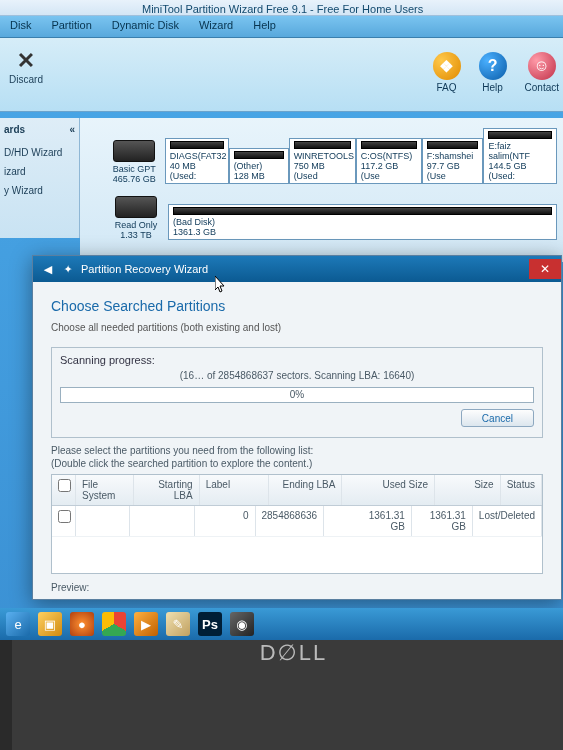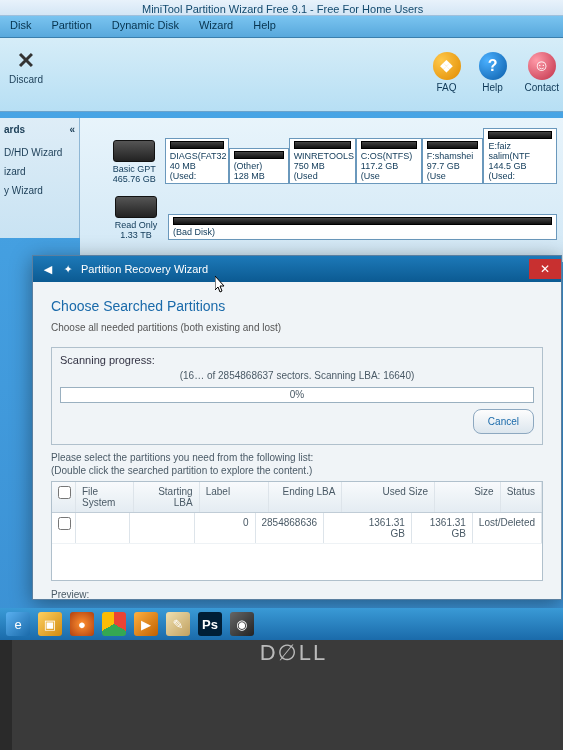--- a/index.html
+++ b/index.html
@@ -117,23 +117,23 @@
   border: 1px solid #b0c0cc; padding: 6px 8px 10px; position: relative;
   margin-bottom: 4px;
 }
 .scan-info { text-align: center; font-size: 10px; color: #4a5a66; margin: 4px 0 6px; }
 .progress {
   height: 16px; border: 1px solid #9ab0c0; background: #fff; position: relative;
   margin-bottom: 6px;
 }
 .progress .pct { position: absolute; width: 100%; text-align: center; font-size: 10px; top: 1px; color: #4a5a66; }
 .cancel-btn {
-  float: right; height: 25px; padding: 0 14px; font-size: 10px;
+  float: right; height: 18px; padding: 0 20px; font-size: 10px;
   background: linear-gradient(180deg, #fdfdfd, #dce6ee); border: 1px solid #8da8c0;
-  border-radius: 8px; color: #1a6aaa; cursor: pointer;
+  border-radius: 3px; color: #1a6aaa; cursor: pointer;
 }
 
 .instr { font-size: 10px; color: #4a5a66; margin: 6px 0 4px; clear: both; line-height: 1.3; }
 
 .table {
   border: 1px solid #b0c0cc; background: #fff; height: 100px; overflow: hidden;
 }
 .table .thead, .table .trow { display: flex; font-size: 10px; }
 .table .thead { background: linear-gradient(180deg, #f8fafc, #e4ecf2); border-bottom: 1px solid #c0ccd6; }
 .table .th, .table .td { padding: 4px 6px; border-right: 1px solid #dde4ea; color: #4a5a66; }
@@ -262,20 +262,21 @@
     </div>
     <div class="diskrow">
       <div class="diskicon">
         <div class="hdd"></div>
         <div>Read Only</div>
         <div>1.33 TB</div>
       </div>
       <div class="partbox" style="flex:1">
           <div class="bar"></div>
           <div>(Bad Disk)</div>
+          <div>1361.3 GB</div>
         </div>
     </div>
   </div>
 
   <div class="dialog">
     <div class="dlg-title">
       <div class="icons">
         <span class="ico">◀</span>
         <span class="ico">✦</span>
         <span>Partition Recovery Wizard</span>

